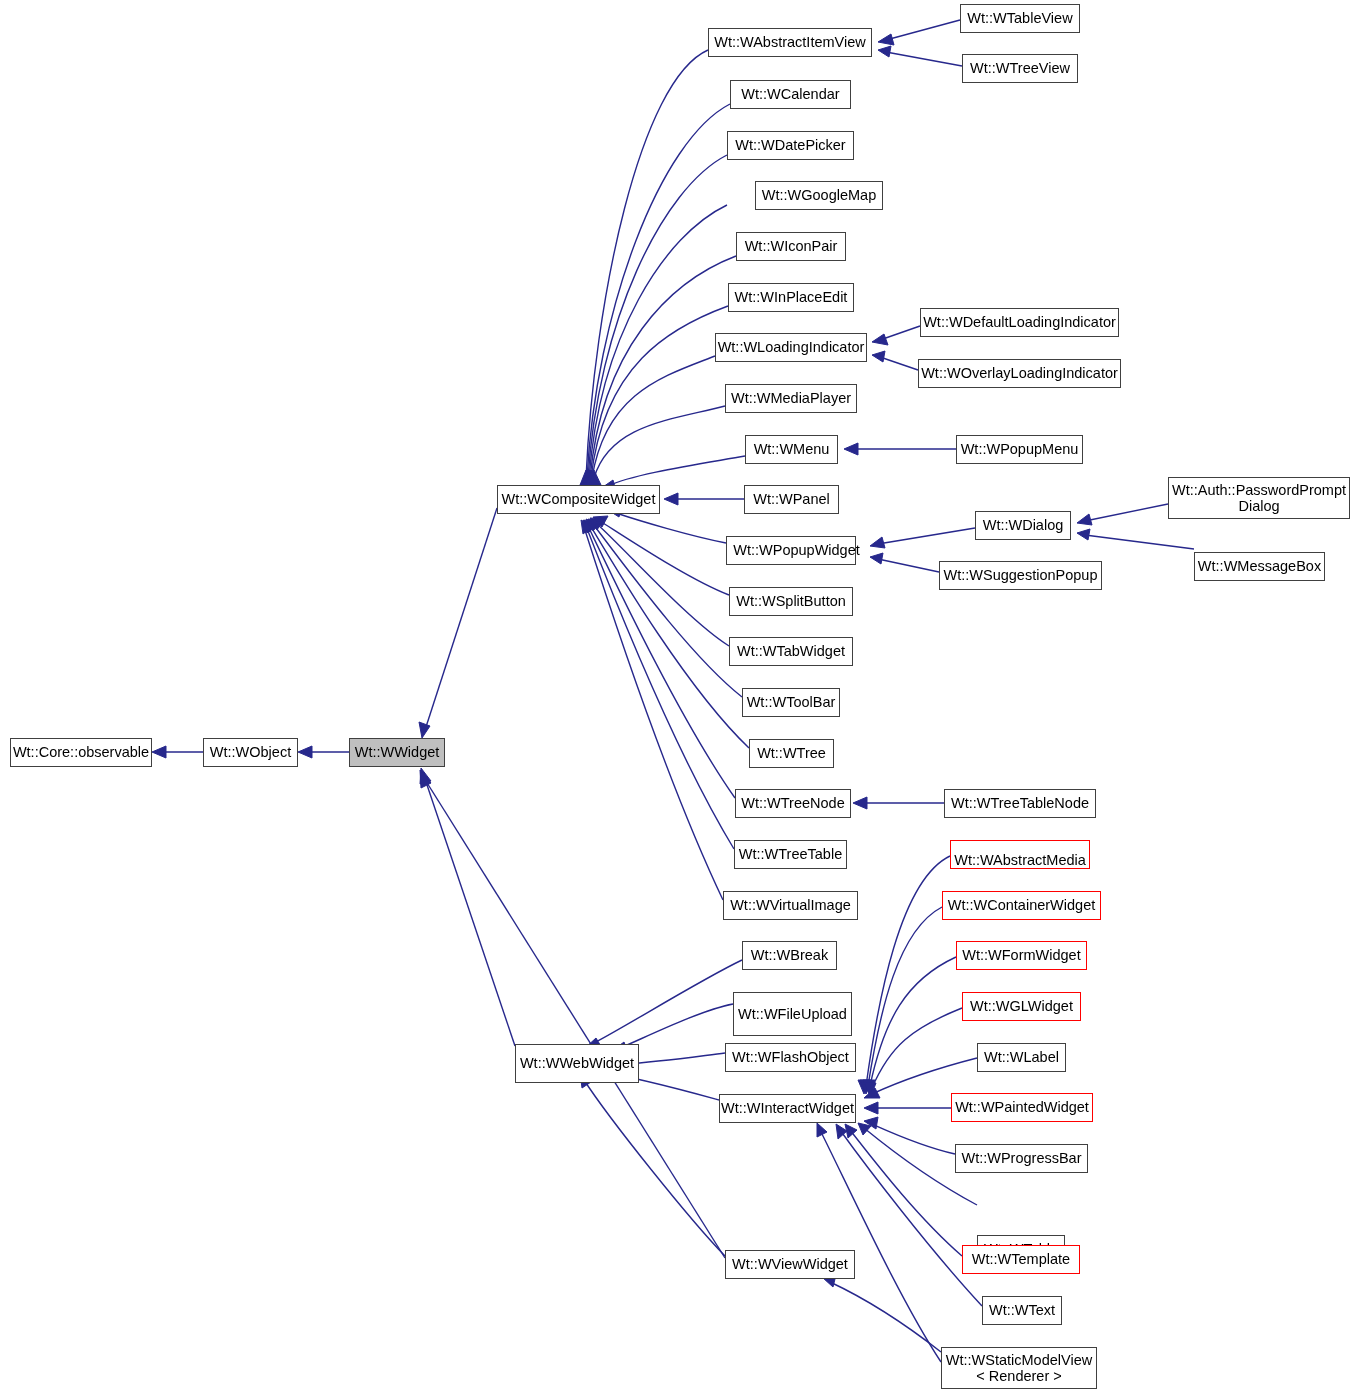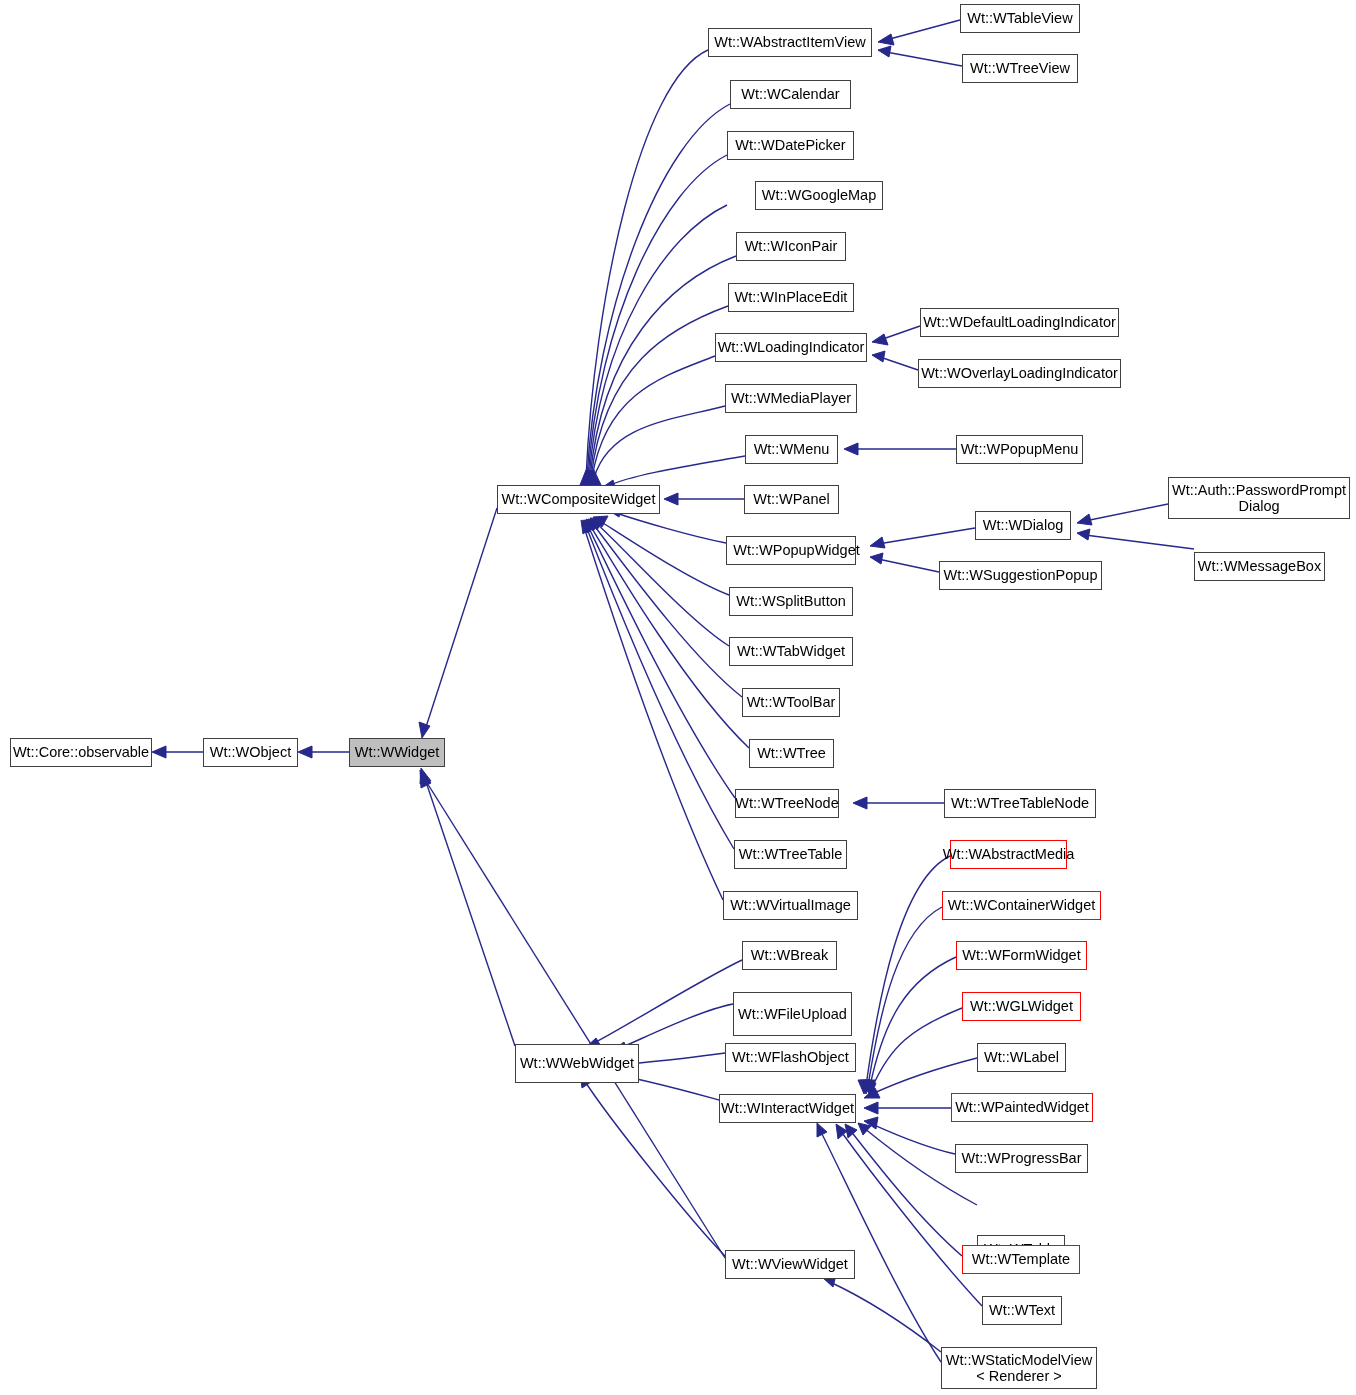--- a/index.html
+++ b/index.html
@@ -279,30 +279,30 @@
       <div class="node" style="left: 726px; top: 536px; width: 130px; height: 29px; padding-left: 11px;"><span class="node-label">Wt::WPopupWidget</span></div>
       <div class="node" style="left: 975px; top: 511px; width: 96px; height: 29px;"><span class="node-label">Wt::WDialog</span></div>
       <div class="node" style="left: 1168px; top: 477px; width: 182px; height: 42px;"><span class="node-label">Wt::Auth::PasswordPrompt
 Dialog</span></div>
       <div class="node" style="left: 1194px; top: 552px; width: 131px; height: 29px;"><span class="node-label">Wt::WMessageBox</span></div>
       <div class="node" style="left: 939px; top: 561px; width: 163px; height: 29px;"><span class="node-label">Wt::WSuggestionPopup</span></div>
       <div class="node" style="left: 729px; top: 587px; width: 124px; height: 29px;"><span class="node-label">Wt::WSplitButton</span></div>
       <div class="node" style="left: 729px; top: 637px; width: 124px; height: 29px;"><span class="node-label">Wt::WTabWidget</span></div>
       <div class="node" style="left: 742px; top: 688px; width: 98px; height: 29px;"><span class="node-label">Wt::WToolBar</span></div>
       <div class="node" style="left: 749px; top: 739px; width: 85px; height: 29px;"><span class="node-label">Wt::WTree</span></div>
-      <div class="node" style="left: 735px; top: 789px; width: 104px; height: 29px;"><span class="node-label">Wt::WTreeNode</span></div>
+      <div class="node" style="left: 735px; top: 789px; width: 116px; height: 29px;"><span class="node-label">Wt::WTreeNode</span></div>
       <div class="node" style="left: 944px; top: 789px; width: 152px; height: 29px;"><span class="node-label">Wt::WTreeTableNode</span></div>
       <div class="node" style="left: 734px; top: 840px; width: 113px; height: 29px;"><span class="node-label">Wt::WTreeTable</span></div>
       <div class="node" style="left: 723px; top: 891px; width: 135px; height: 29px;"><span class="node-label">Wt::WVirtualImage</span></div>
       <div class="node" style="left: 515px; top: 1044px; width: 124px; height: 39px;"><span class="node-label">Wt::WWebWidget</span></div>
       <div class="node" style="left: 742px; top: 941px; width: 95px; height: 29px;"><span class="node-label">Wt::WBreak</span></div>
       <div class="node" style="left: 733px; top: 992px; width: 119px; height: 44px;"><span class="node-label">Wt::WFileUpload</span></div>
       <div class="node" style="left: 725px; top: 1043px; width: 131px; height: 29px;"><span class="node-label">Wt::WFlashObject</span></div>
       <div class="node" style="left: 719px; top: 1094px; width: 137px; height: 29px;"><span class="node-label">Wt::WInteractWidget</span></div>
-      <div class="node red" style="left: 950px; top: 840px; width: 117px; height: 29px;"><span class="node-label">Wt::WAbstractMedia</span></div>
+      <div class="node red" style="left: 950px; top: 840px; width: 140px; height: 29px; align-items: flex-end;"><span class="node-label">Wt::WAbstractMedia</span></div>
       <div class="node red" style="left: 942px; top: 891px; width: 159px; height: 29px;"><span class="node-label">Wt::WContainerWidget</span></div>
       <div class="node red" style="left: 956px; top: 941px; width: 131px; height: 29px;"><span class="node-label">Wt::WFormWidget</span></div>
       <div class="node red" style="left: 962px; top: 992px; width: 119px; height: 29px;"><span class="node-label">Wt::WGLWidget</span></div>
       <div class="node" style="left: 977px; top: 1043px; width: 89px; height: 29px;"><span class="node-label">Wt::WLabel</span></div>
       <div class="node red" style="left: 951px; top: 1093px; width: 142px; height: 29px;"><span class="node-label">Wt::WPaintedWidget</span></div>
       <div class="node" style="left: 955px; top: 1144px; width: 133px; height: 29px;"><span class="node-label">Wt::WProgressBar</span></div>
       <div class="node" style="left: 977px; top: 1195px; width: 88px; height: 29px; margin-top: 40px;"><span class="node-label">Wt::WTable</span></div>
       <div class="node red" style="left: 962px; top: 1245px; width: 118px; height: 29px;"><span class="node-label">Wt::WTemplate</span></div>
       <div class="node" style="left: 982px; top: 1296px; width: 80px; height: 29px;"><span class="node-label">Wt::WText</span></div>
       <div class="node" style="left: 725px; top: 1250px; width: 130px; height: 29px;"><span class="node-label">Wt::WViewWidget</span></div>

